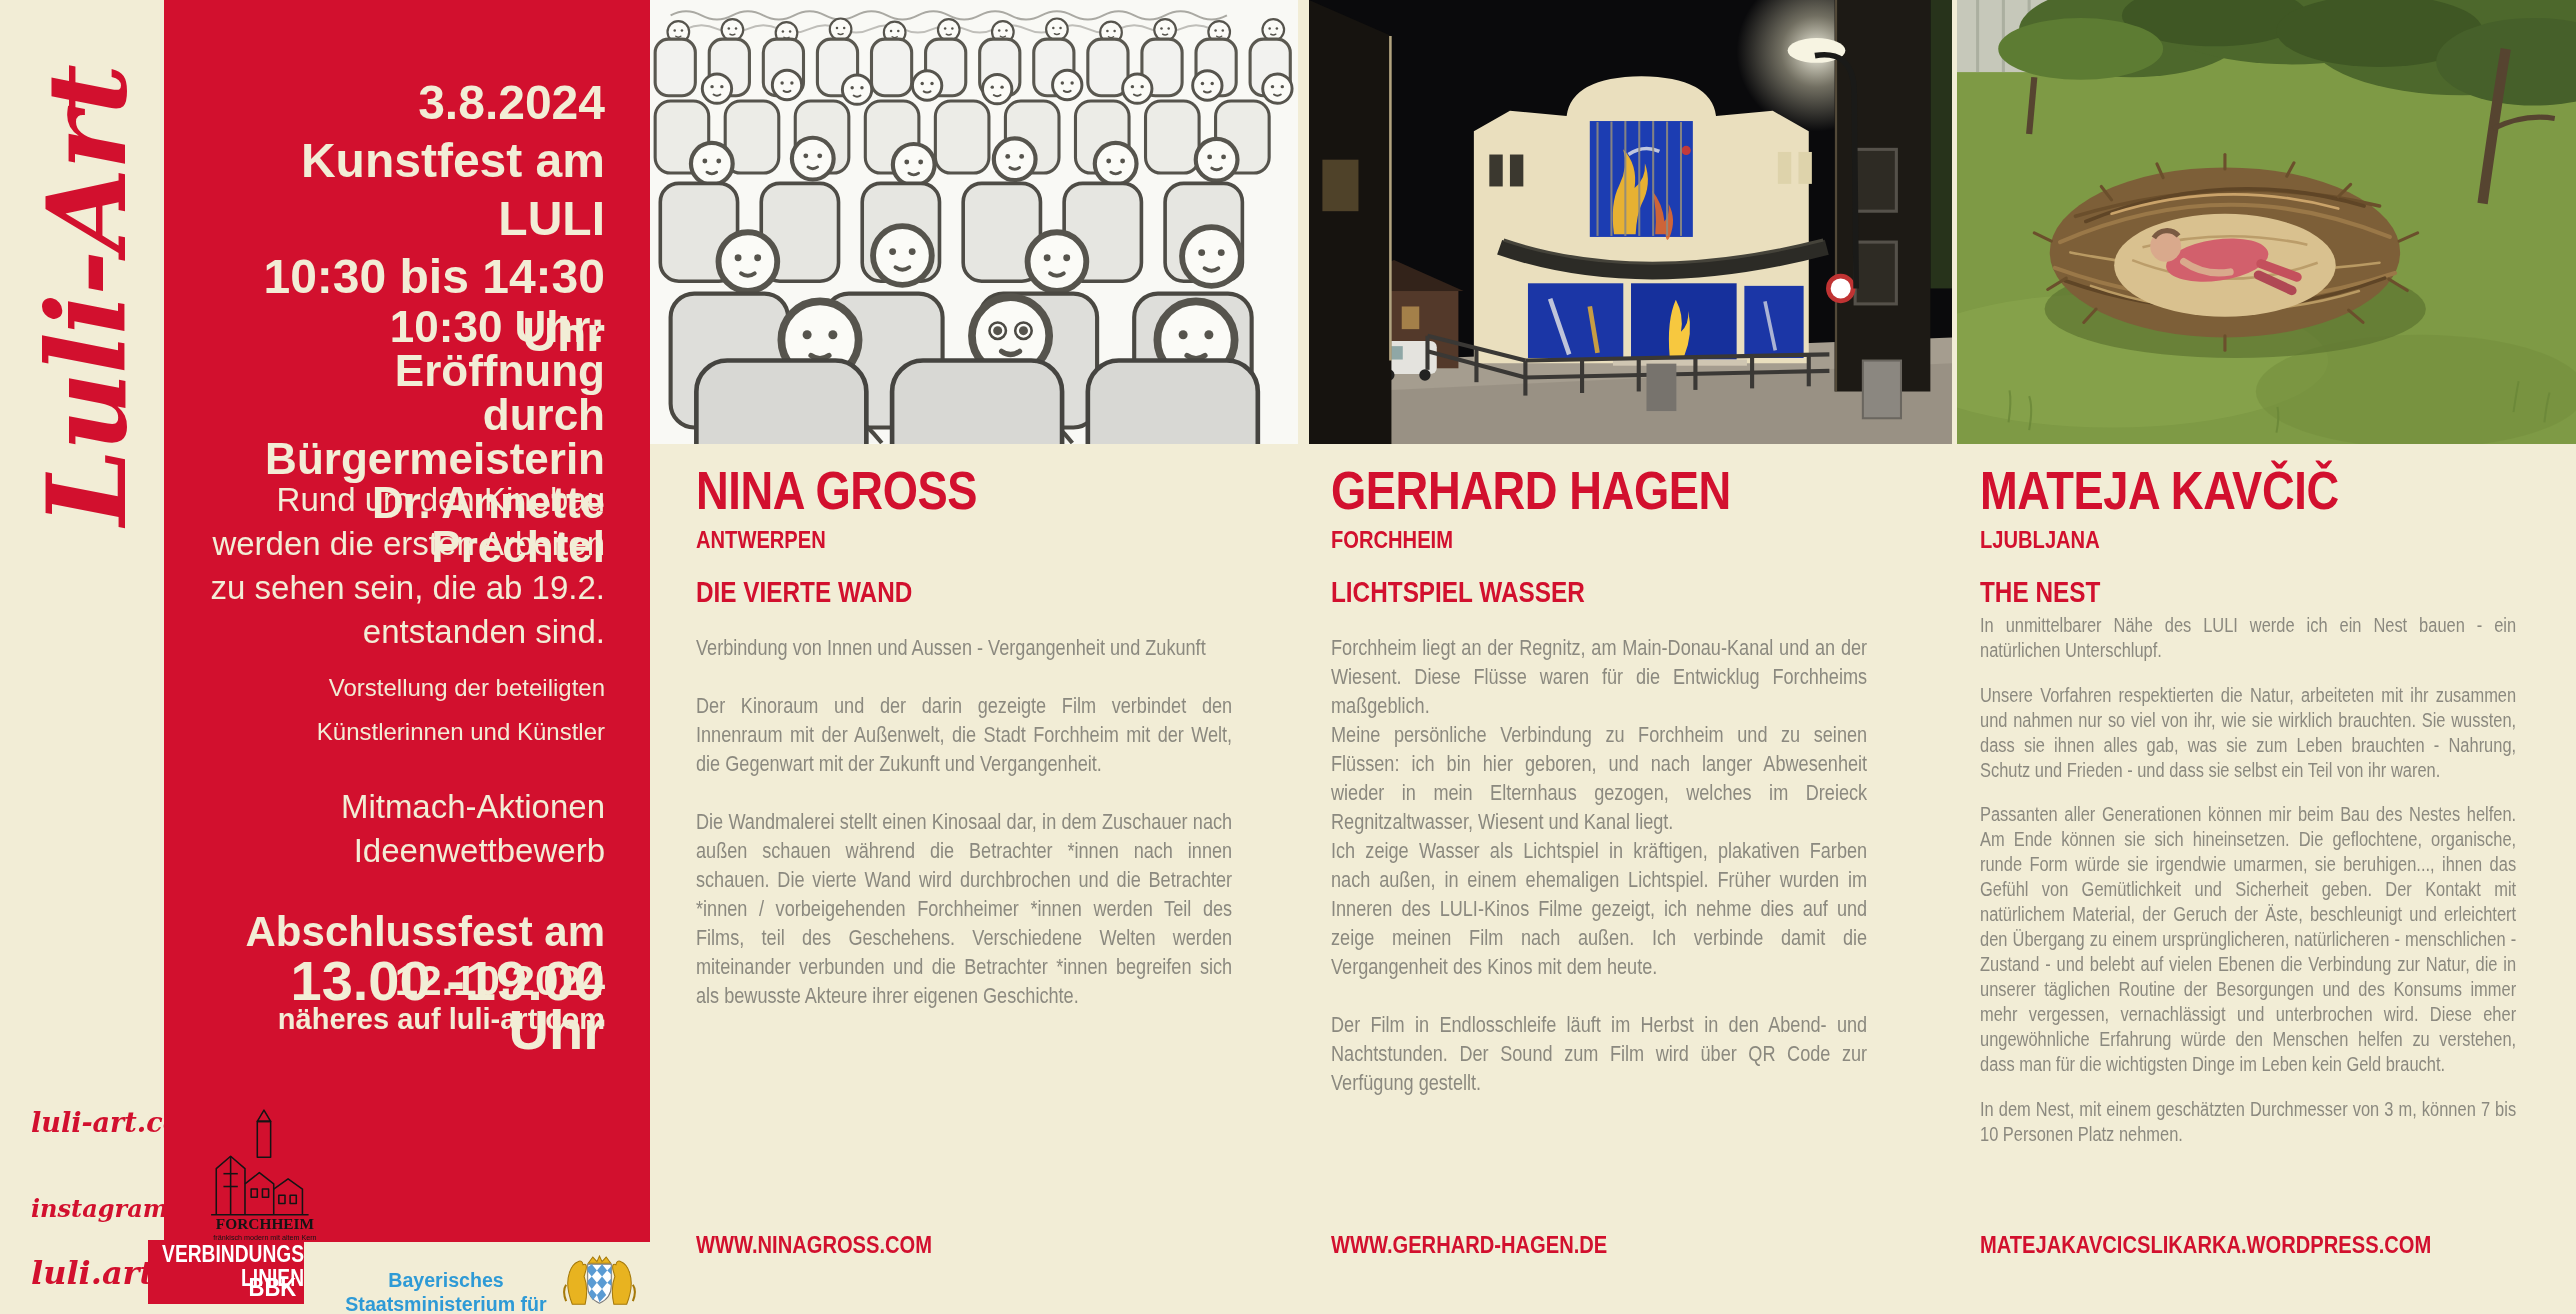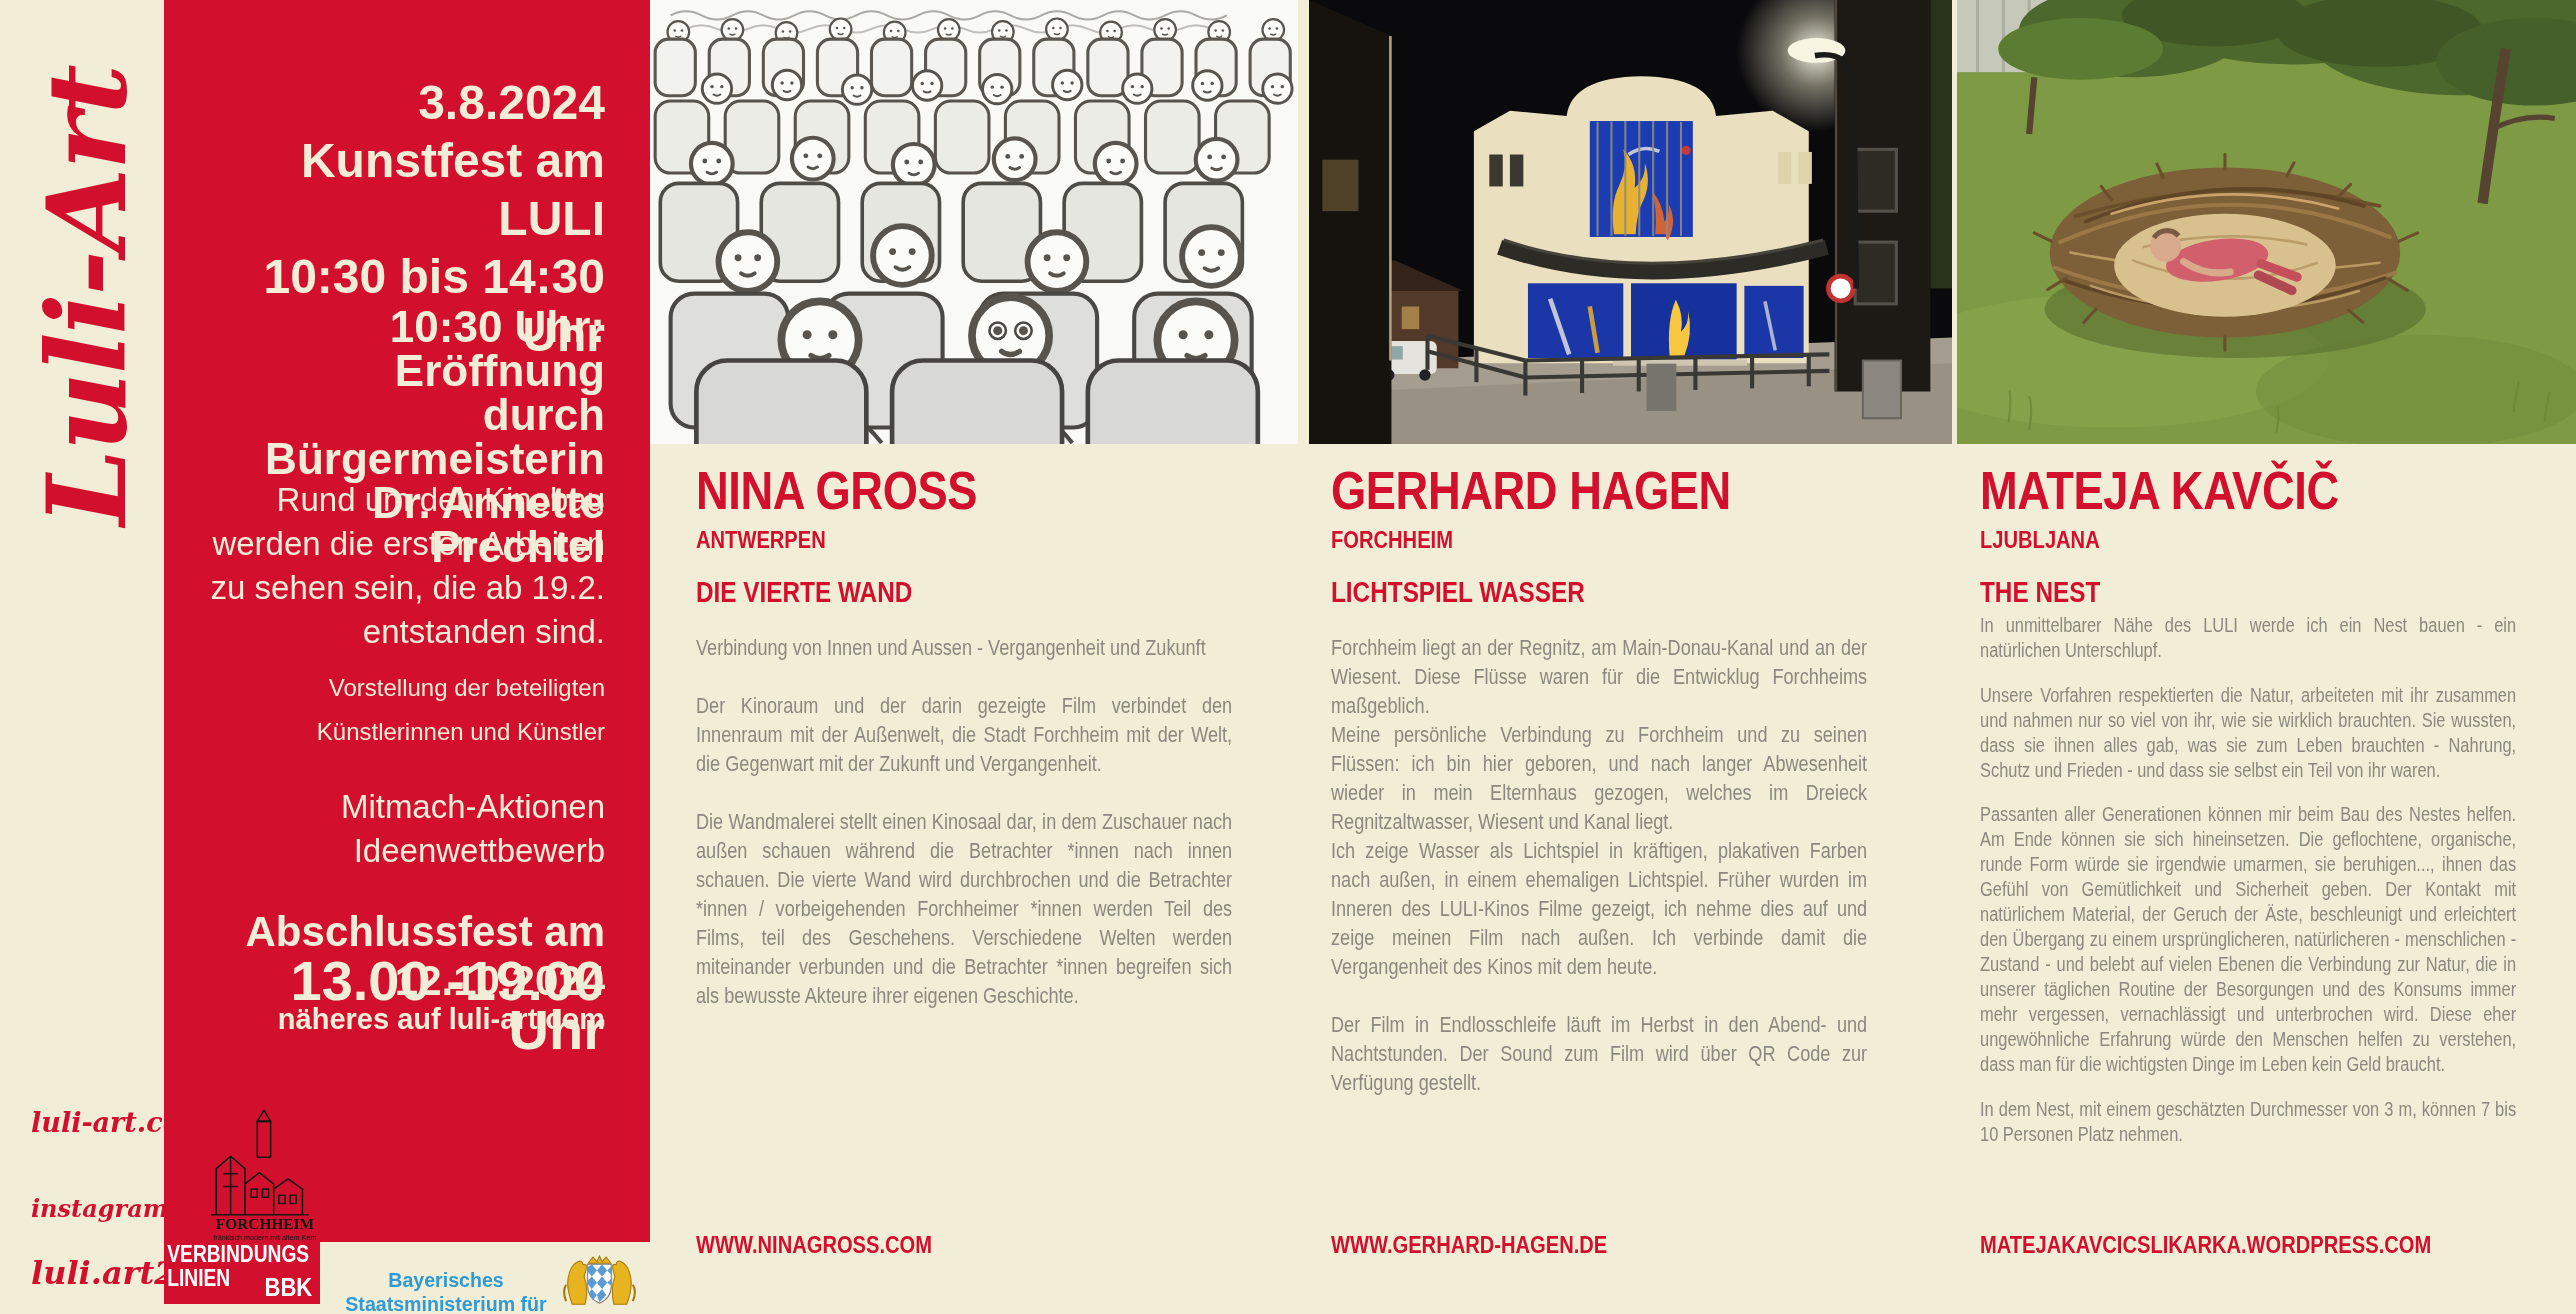--- a/index.html
+++ b/index.html
@@ -26,22 +26,22 @@
   .evt-open   { top:289px; font-size:44px; line-height:44px; font-weight:bold; white-space:pre-line; }
   .evt-p1     { top:462px;  font-size:33px; line-height:44px; white-space:pre-line; }
   .evt-p2     { top:650px; font-size:24px; line-height:44px; white-space:pre-line; }
   .evt-p3     { top:769px; font-size:33px; line-height:44px; white-space:pre-line; }
   .evt-close-title { top:891px; font-size:42px; line-height:49px; font-weight:bold; }
   .evt-close-time  { top:940px; font-size:56px; line-height:49px; font-weight:bold; }
   .evt-close-note  { top:986px; font-size:29px; line-height:34px; font-weight:bold; }
   .forchheim-logo  { top:1091px; left:27px; width:118px; height:138px; }
 
   
-  .vlogo { position:absolute; left:164px; top:1240px; width:156px; height:64px;
-           background:#d2102e; color:#ffffff; overflow:hidden; }
+  .vlogo { position:absolute; left:148px; top:1240px; width:156px; height:64px;
+           background:#d2102e; color:#ffffff; overflow:hidden;text-align:right; }
   .vlogo .cx { transform:scaleX(.8); transform-origin:0 0; width:125%;
                font-weight:bold; font-size:24px; line-height:24px; padding:2.1px 0 0 4.1px; }
   .vlogo .bbk { position:absolute; right:7.2px; bottom:1px; font-weight:bold; font-size:26px;
                 transform:scaleX(.85); transform-origin:100% 100%; }
   .ministry { position:absolute; left:330px; top:1268px; width:232px; text-align:center;
               color:#2e9ad6; font-weight:bold; font-size:19.6px; line-height:24px; }
   .arms { position:absolute; left:561px; top:1255px; width:77px; height:52px; }
 
   
   .photo { position:absolute; top:0; height:444px; }

